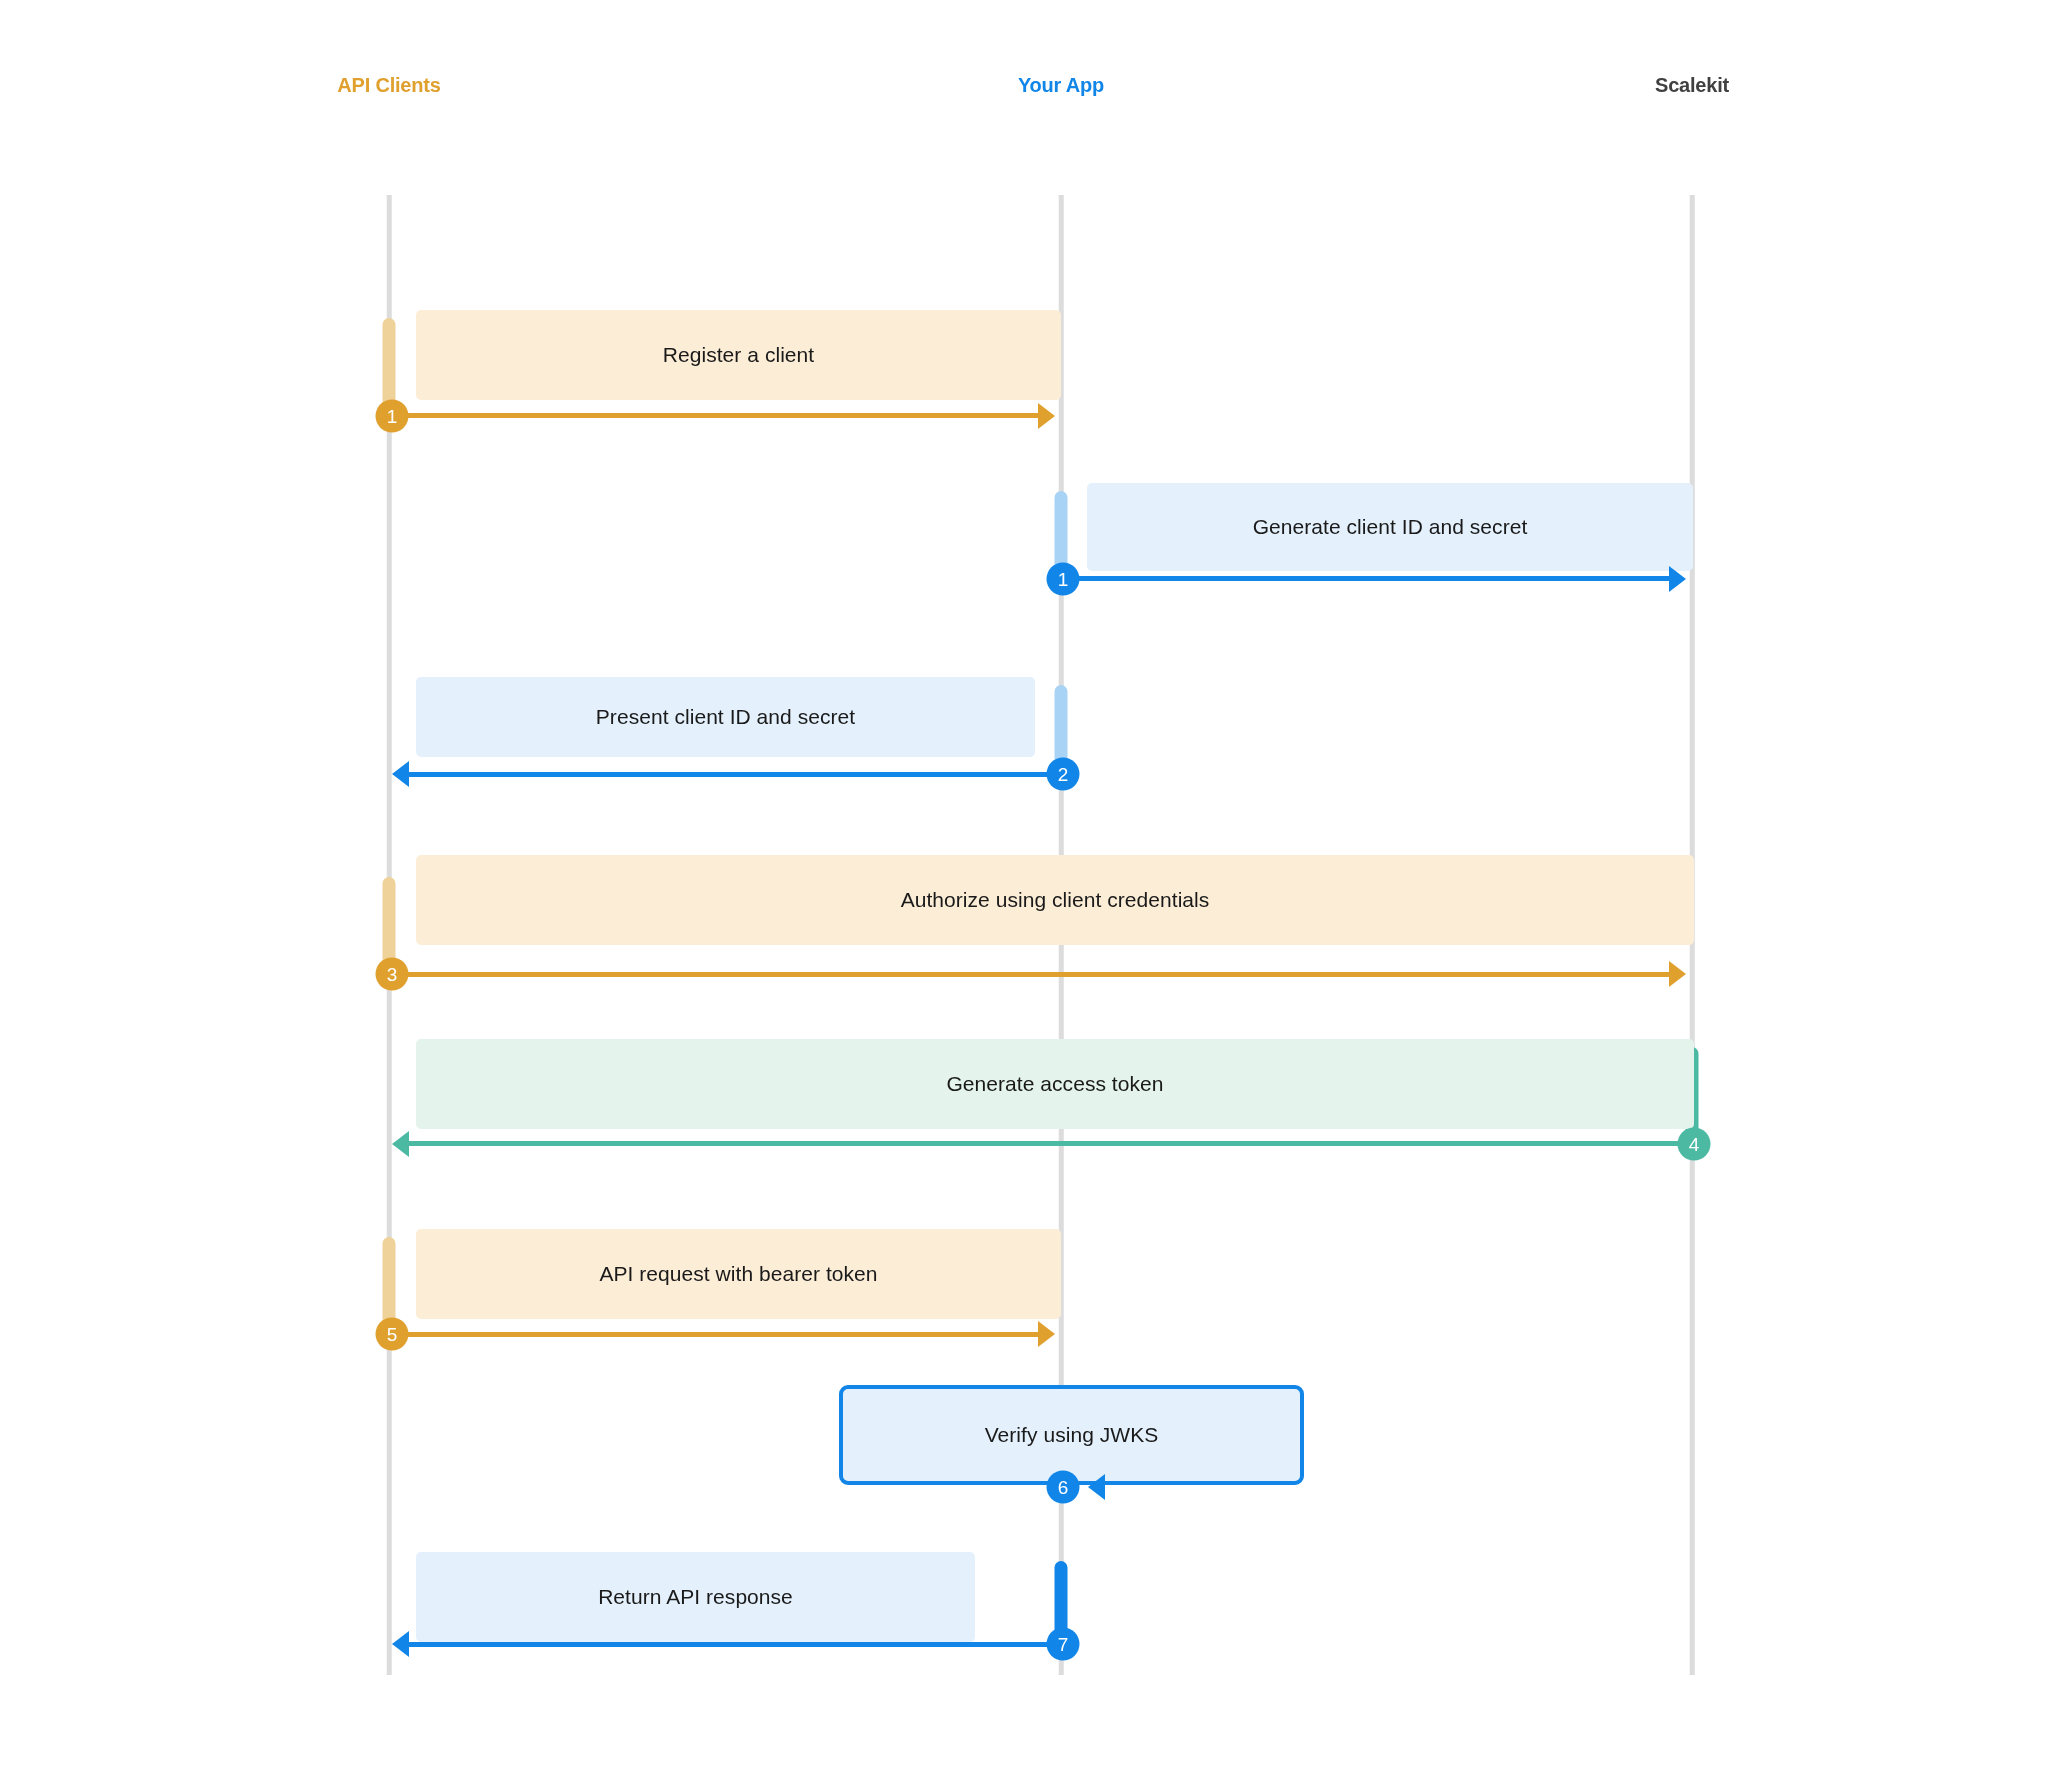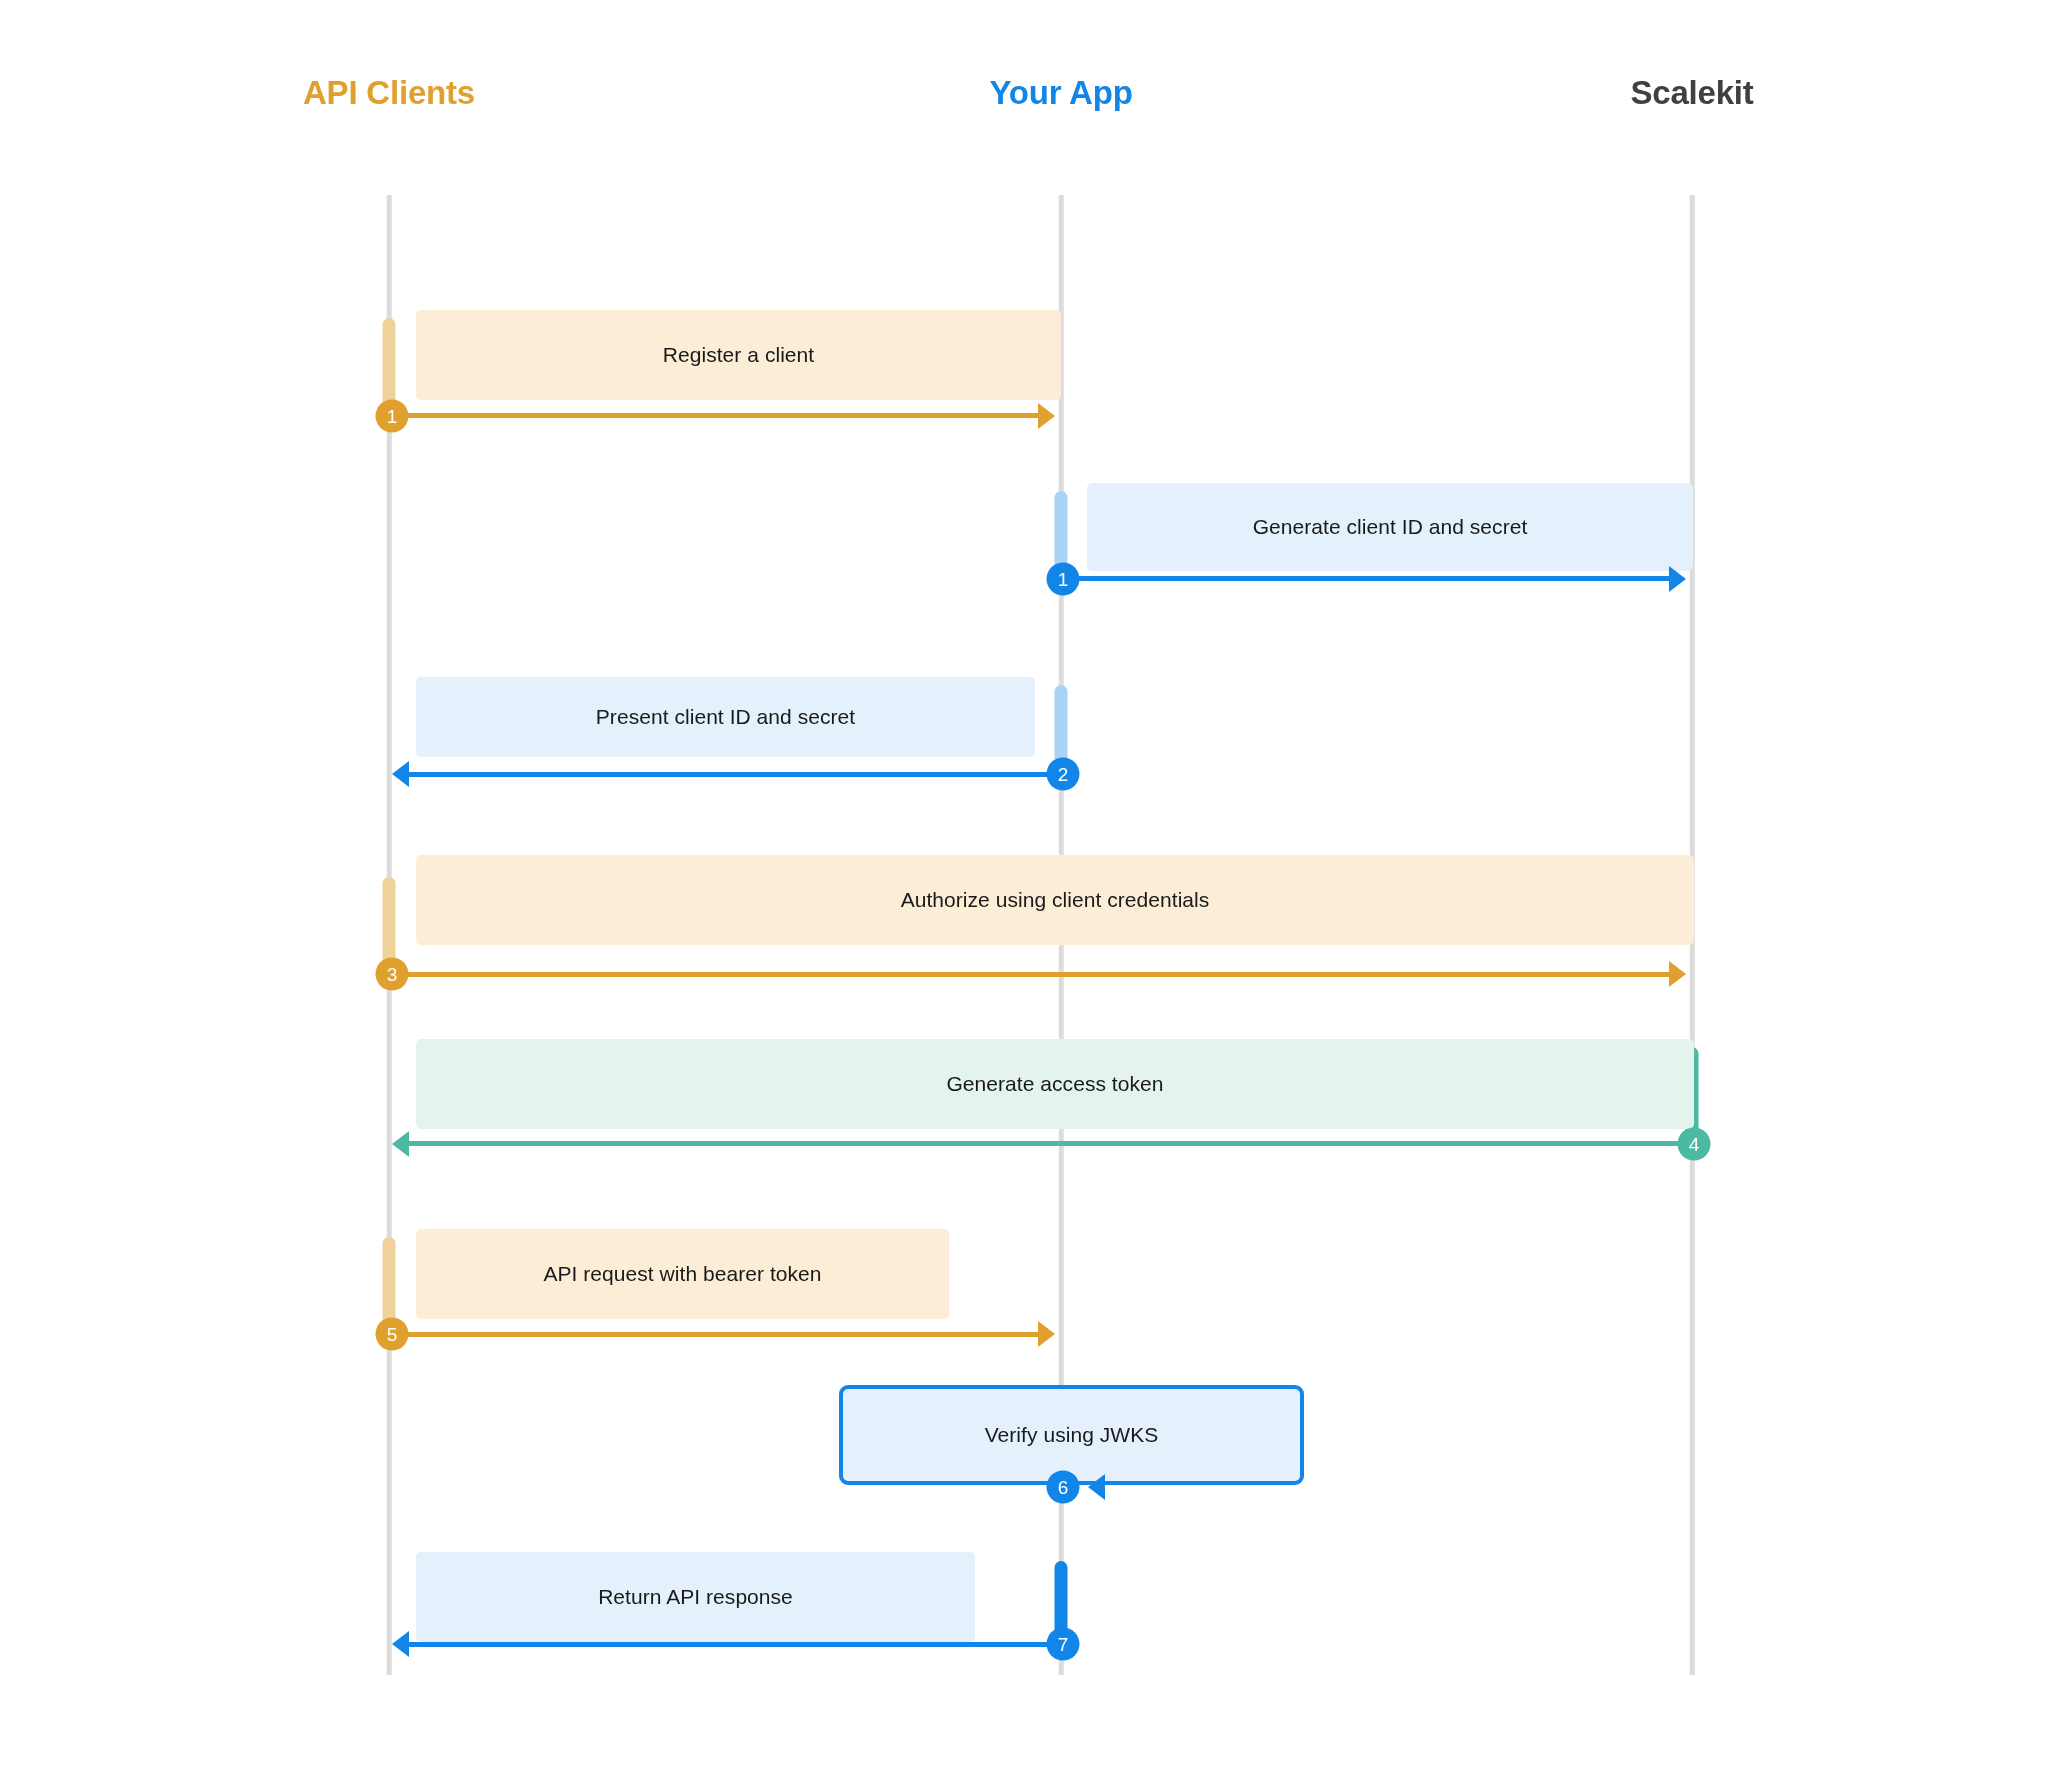--- a/index.html
+++ b/index.html
@@ -17,21 +17,21 @@
     width: 2066px;
     height: 1779px;
     background: #ffffff;
     overflow: hidden;
   }
 
   
   .actor-label {
     position: absolute;
     transform: translateX(-50%);
-    font-size: 33px;
+    font-size: 20px;
     font-weight: 700;
     letter-spacing: -0.2px;
     white-space: nowrap;
   }
 
   
   .lifeline {
     position: absolute;
     width: 4.5px;
     background: #dcdcdc;
@@ -146,21 +146,21 @@
 
   <div class="activation" style="left:1692px; top:1047px; height:90px; background:#4CB9A3;"></div>
   <div class="note" style="left:416px; top:1039px; width:1278px; height:90px; background:#E4F3EC;">
     <span class="note-text">Generate access token</span>
   </div>
   <div class="arrow-line" style="left:409px; top:1141px; width:1285px; background:#4CB9A3;"></div>
   <div class="arrow-head left" style="left:392px; top:1131px; border-right-color:#4CB9A3;"></div>
   <div class="badge" style="left:1694px; top:1144px; background:#4CB9A3;">4</div>
 
   <div class="activation" style="left:389px; top:1237px; height:90px; background:#EFD29A;"></div>
-  <div class="note" style="left:416px; top:1229px; width:533px; height:90px; background:#FCEDD7;">
+  <div class="note" style="left:416px; top:1229px; width:645px; height:90px; background:#FCEDD7;">
     <span class="note-text">API request with bearer token</span>
   </div>
   <div class="arrow-line" style="left:389px; top:1332px; width:649px; background:#E0A02E;"></div>
   <div class="arrow-head right" style="left:1038px; top:1321px; border-left-color:#E0A02E;"></div>
   <div class="badge" style="left:392px; top:1334px; background:#E0A02E;">5</div>
 
   <div class="note outlined" style="left:839px; top:1385px; width:465px; height:100px; background:#E4F1FC;">
     <span class="note-text">Verify using JWKS</span>
   </div>
   <div class="arrow-head left" style="left:1088px; top:1474px; border-right-color:#1186E8;"></div>

